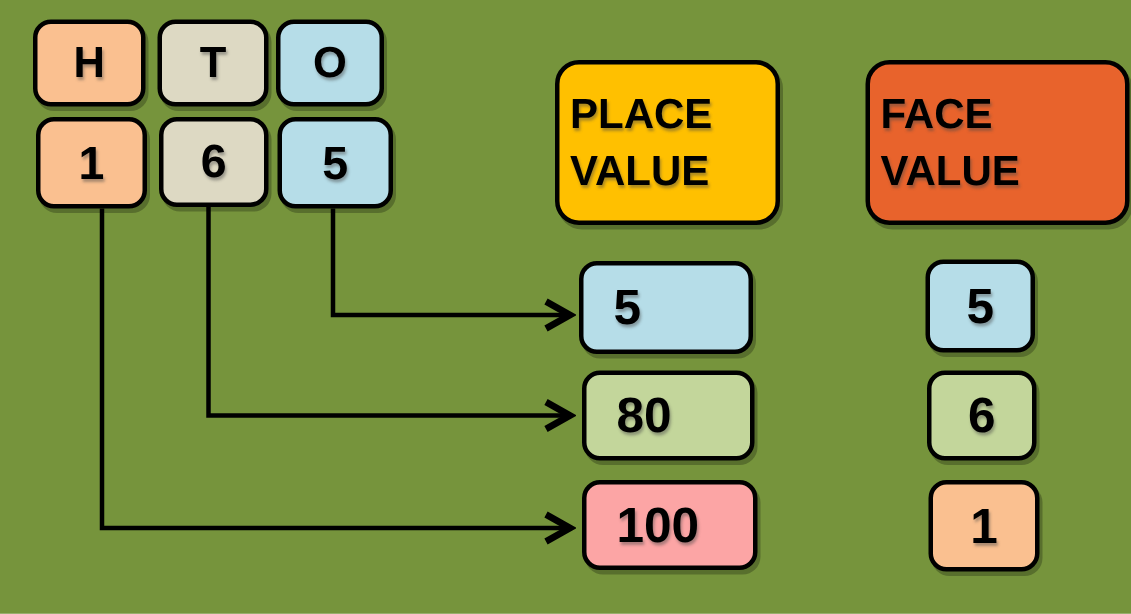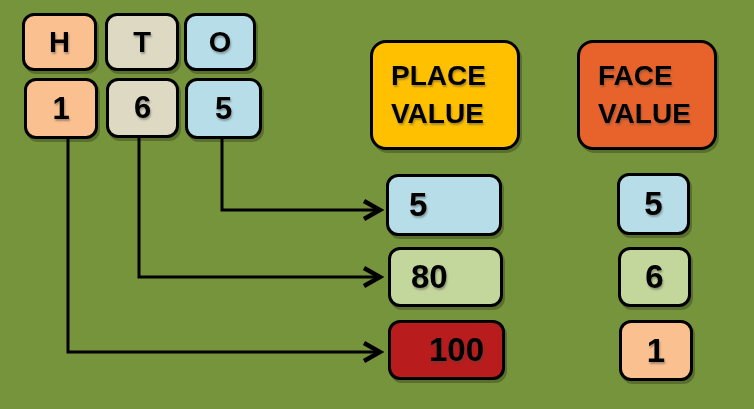--- a/index.html
+++ b/index.html
@@ -42,26 +42,26 @@
   #box-d1 { left: 24px;  top: 78px; width: 74px; height: 61px; }
   #box-d6 { left: 106px; top: 78px; width: 73px; height: 60px; }
   #box-d5 { left: 185px; top: 78px; width: 77px; height: 61px; }
 
   
   .header-box {
     border-radius: 16px;
     flex-direction: column;
     align-items: flex-start;
     justify-content: center;
-    padding-left: 18px;
+    padding-left: 7px;
     font-size: 28px;
     line-height: 38px;
   }
   #pv-header { left: 370px; top: 40px; width: 150px; height: 110px; }
-  #fv-header { left: 577px; top: 40px; width: 140px; height: 110px; }
+  #fv-header { left: 577px; top: 40px; width: 176px; height: 110px; }
 
   
   .pv-box { justify-content: flex-start; padding-left: 20px; }
   #pv-0 { left: 386px; top: 174px; width: 116px; height: 62px; }
   #pv-1 { left: 388px; top: 247px; width: 115px; height: 60px; }
   #pv-2 { left: 388px; top: 320px; width: 117px; height: 60px; }
 
   
   #fv-0 { left: 617px; top: 173px; width: 73px; height: 62px; }
   #fv-1 { left: 618px; top: 247px; width: 73px; height: 60px; }
@@ -112,21 +112,21 @@
     <span>FACE</span>
     <span>VALUE</span>
   </div>
 
   <div class="box valnum pv-box" id="pv-0" style="background-color: rgb(182, 221, 232);">
     <span>5</span>
   </div>
   <div class="box valnum pv-box" id="pv-1" style="background-color: rgb(195, 214, 155);">
     <span>80</span>
   </div>
-  <div class="box valnum pv-box" id="pv-2" style="background-color: #b91c1c; justify-content: center;">
+  <div class="box valnum pv-box" id="pv-2" style="background-color: #fca5a5;">
     <span>100</span>
   </div>
 
   <div class="box valnum" id="fv-0" style="background-color: rgb(182, 221, 232);">
     <span>5</span>
   </div>
   <div class="box valnum" id="fv-1" style="background-color: rgb(195, 214, 155);">
     <span>6</span>
   </div>
   <div class="box valnum" id="fv-2" style="background-color: rgb(250, 192, 144);">

